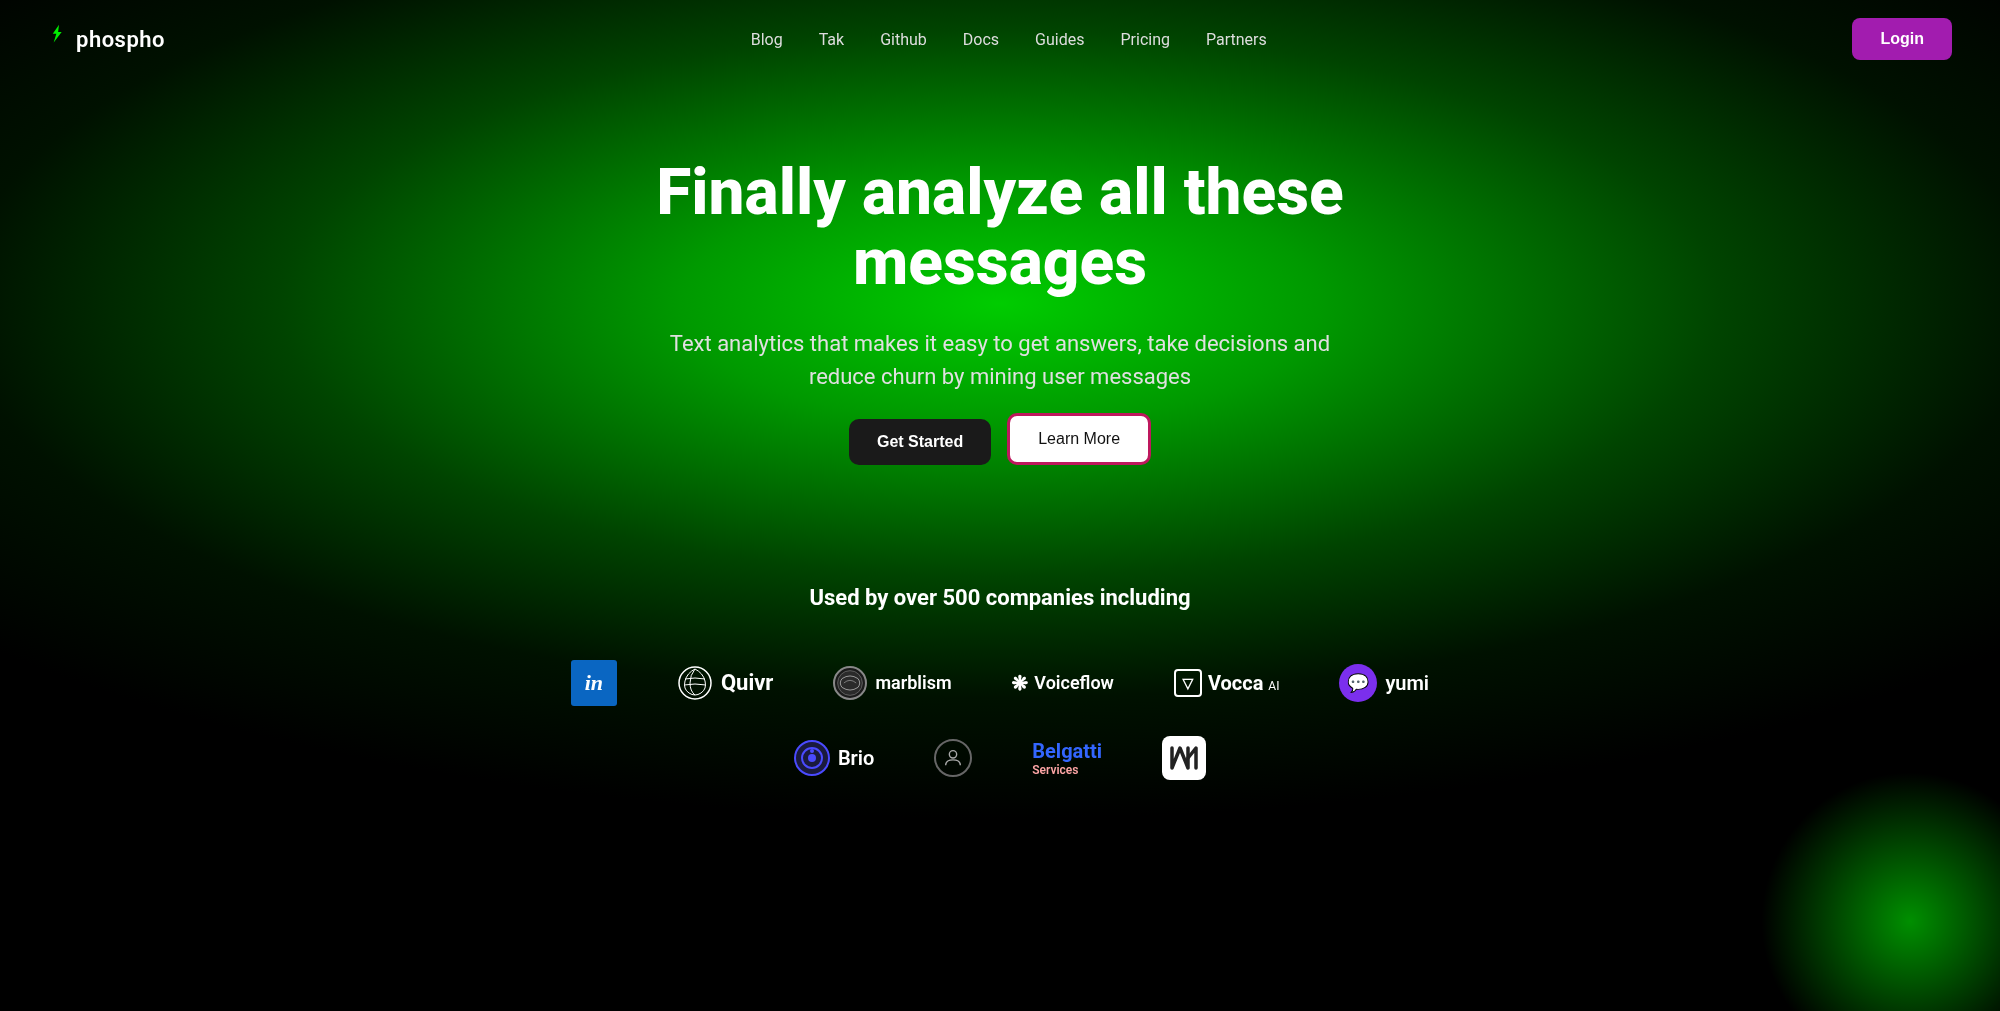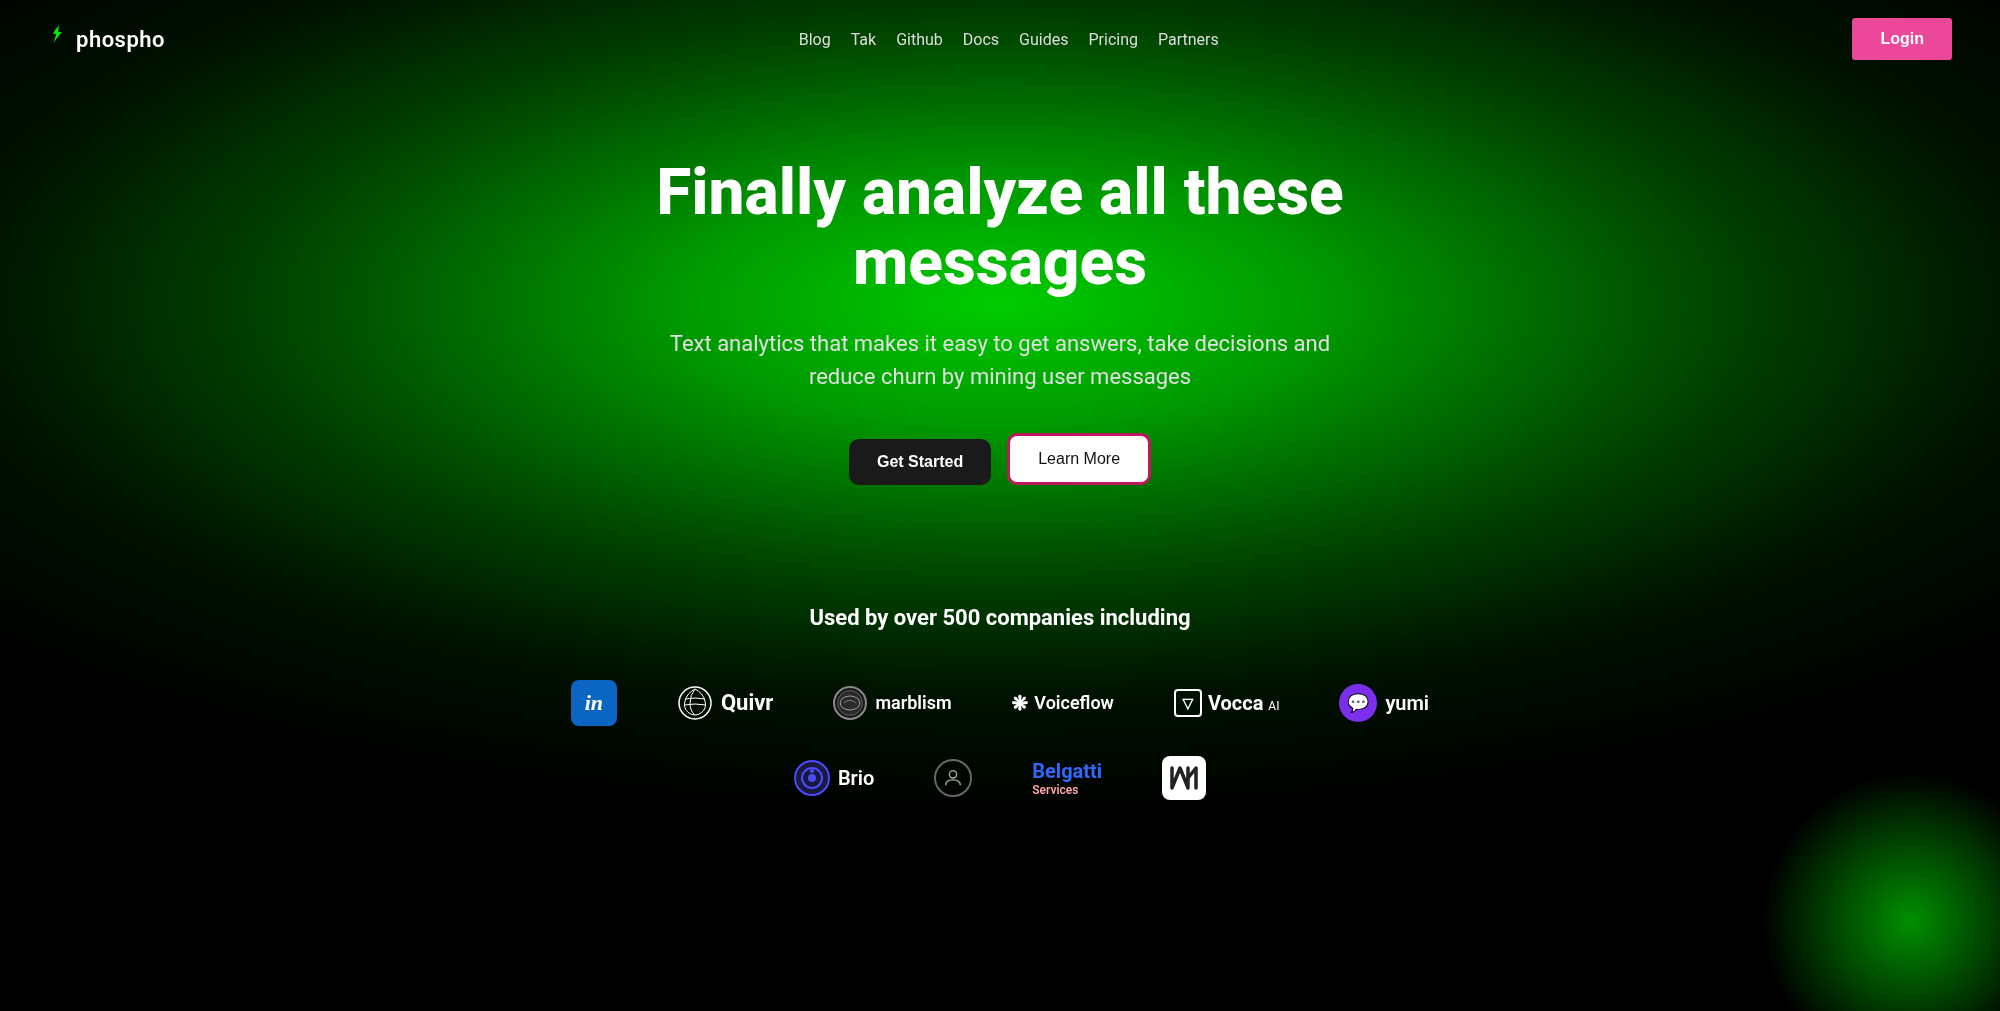--- a/index.html
+++ b/index.html
@@ -51,37 +51,37 @@
     .logo-text {
       font-size: 22px;
       font-weight: 600;
       color: #fff;
       letter-spacing: 0.5px;
     }
 
     .nav-links {
       display: flex;
       align-items: flex-end;
-      gap: 20px;
+      gap: 36px;
       list-style: none;
     }
 
     .nav-links a {
       color: #ddd;
       text-decoration: none;
       font-size: 16px;
       font-weight: 400;
       transition: color 0.2s;
     }
 
     .login-btn {
-      background: #ec4899;
+      background: #a21caf;
       color: #fff;
       border: none;
-      border-radius: 3px;
+      border-radius: 8px;
       padding: 12px 28px;
       font-size: 16px;
       font-weight: 600;
       cursor: pointer;
       transition: background 0.2s;
     }
 
     
     .hero {
       display: flex;
@@ -99,21 +99,21 @@
       margin-bottom: 28px;
       color: #fff;
     }
 
     .hero-subtitle {
       font-size: 22px;
       font-weight: 400;
       line-height: 1.5;
       max-width: 680px;
       color: #e0e0e0;
-      margin-bottom: 40px;
+      margin-bottom: 20px;
     }
 
     .hero-buttons {
       display: flex;
       gap: 16px;
       align-items: flex-end;
     }
 
     .btn-get-started {
       background: #1a1a1a;
@@ -179,21 +179,21 @@
       font-size: 18px;
       font-weight: 600;
       white-space: nowrap;
     }
 
     
     .linkedin-logo {
       width: 46px;
       height: 46px;
       background: #0A66C2;
-      border-radius: 8px;
+      border-radius: 3px;
       display: flex;
       align-items: center;
       justify-content: center;
       font-size: 22px;
       font-weight: 800;
       color: #fff;
       font-style: italic;
       font-family: Georgia, serif;
     }
 

